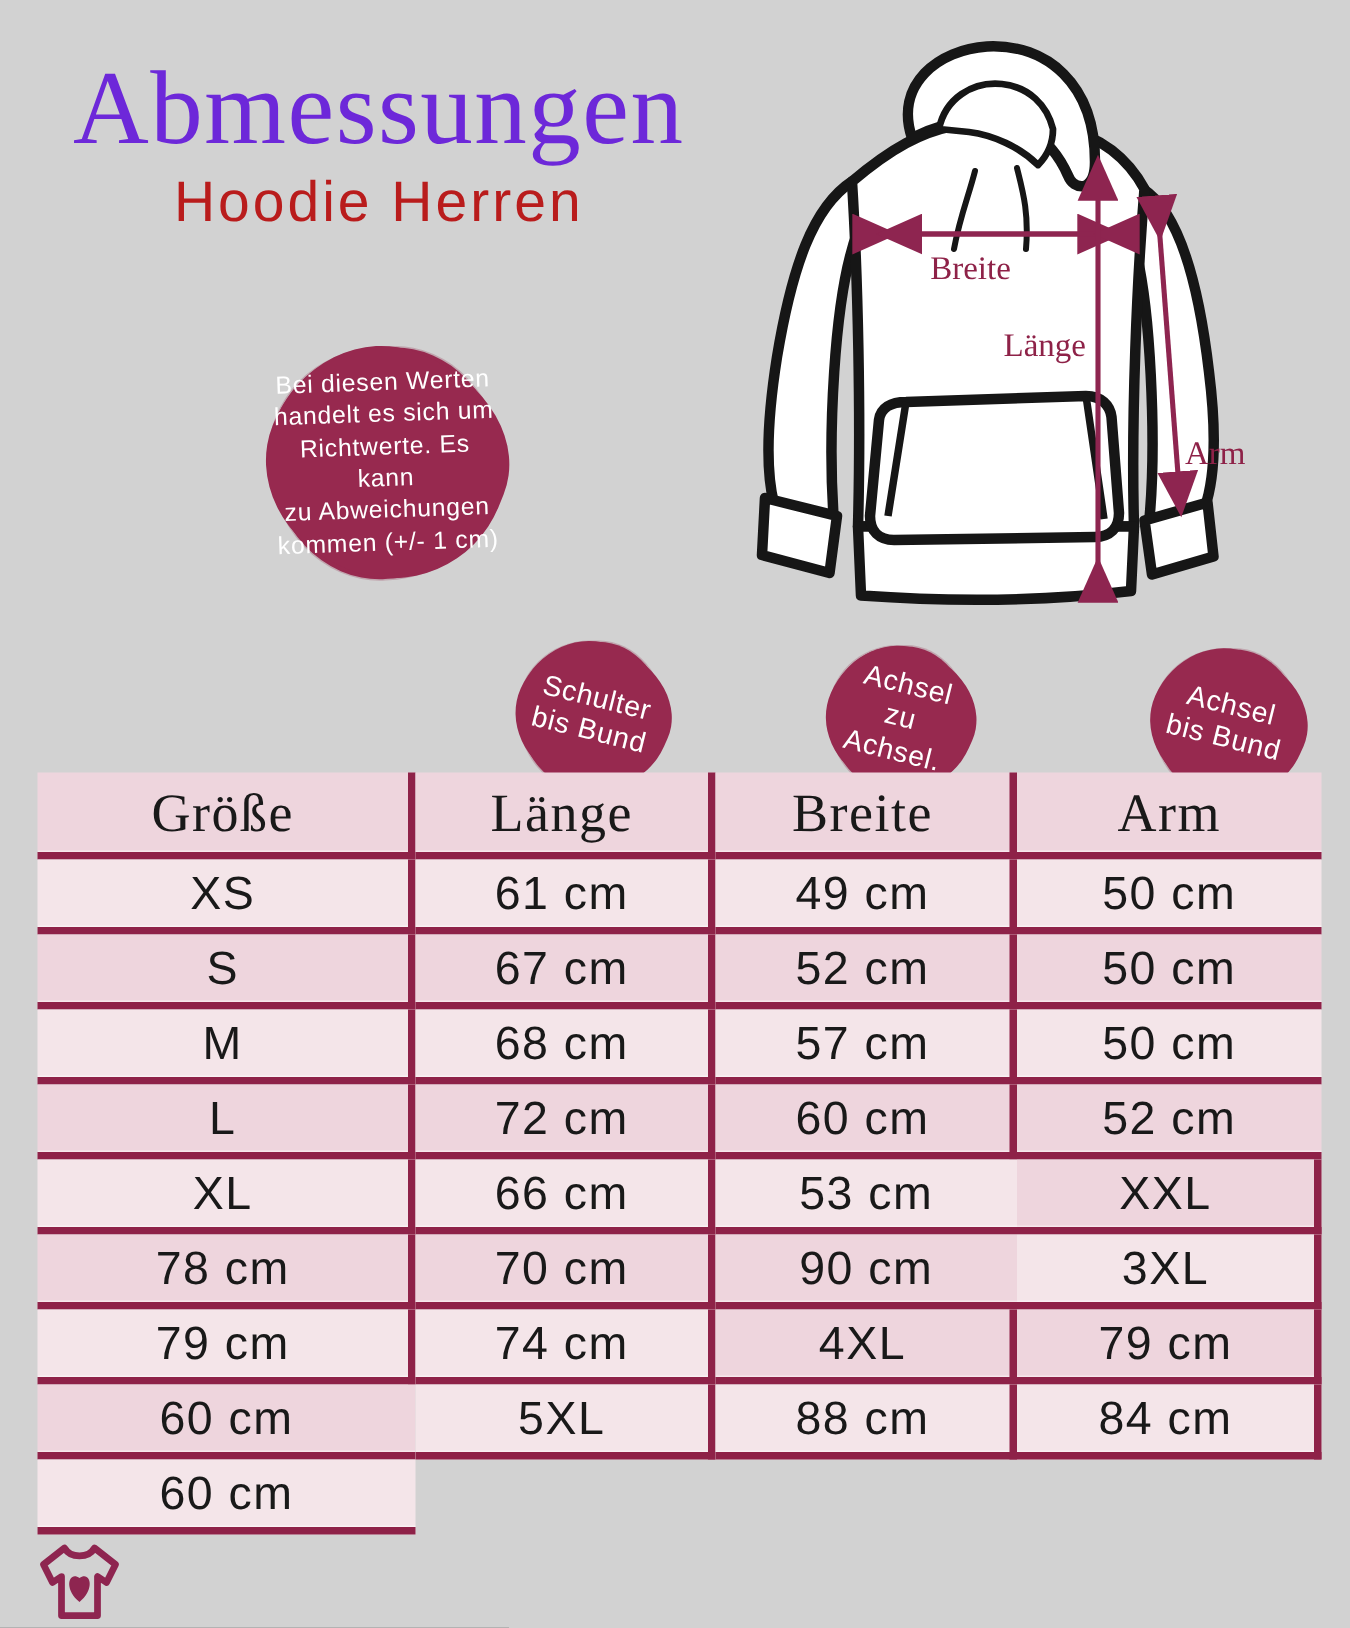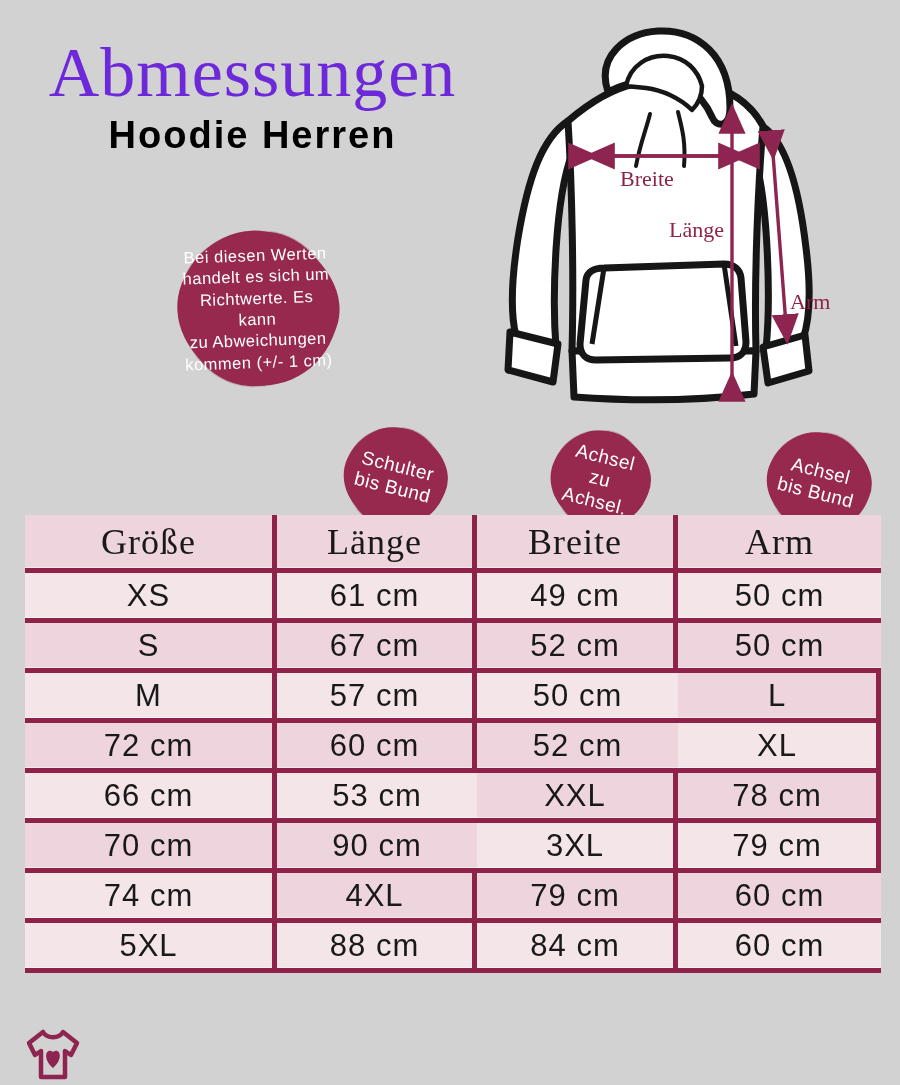--- a/index.html
+++ b/index.html
@@ -20,21 +20,21 @@
     font-family:"Liberation Sans","DejaVu Sans",sans-serif;
     color:var(--ink);
   }
   
   .title-block{position:absolute;left:0;top:36px;width:505px;text-align:center;}
   .title-block h1{
     font-family:"Liberation Serif","DejaVu Serif",serif;
     font-weight:400;font-size:70px;line-height:1.05;color:#6d28d9;letter-spacing:1px;
   }
   .subtitle{
-    font-weight:700;font-size:38px;letter-spacing:2px;color:#000000;margin-top:4px;
+    font-weight:400;font-size:38px;letter-spacing:2px;color:#b91c1c;margin-top:4px;
   }
   
   .hoodie-svg{position:absolute;left:500px;top:26px;}
   .hoodie-svg text{
     font-family:"Liberation Serif","DejaVu Serif",serif;
     fill:var(--maroon);font-size:22px;
   }
   
   .stamp{
     position:absolute;
@@ -165,20 +165,21 @@
       <div class="cell hdr dark c3">Arm</div>
       <div class="cell light c0">XS</div>
       <div class="cell light c1">61 cm</div>
       <div class="cell light c2">49 cm</div>
       <div class="cell light c3">50 cm</div>
       <div class="cell dark c0">S</div>
       <div class="cell dark c1">67 cm</div>
       <div class="cell dark c2">52 cm</div>
       <div class="cell dark c3">50 cm</div>
       <div class="cell light c0">M</div>
+      <div class="cell light c1">68 cm</div>
       <div class="cell light c2">57 cm</div>
       <div class="cell light c3">50 cm</div>
       <div class="cell dark c0">L</div>
       <div class="cell dark c1">72 cm</div>
       <div class="cell dark c2">60 cm</div>
       <div class="cell dark c3">52 cm</div>
       <div class="cell light c0">XL</div>
       <div class="cell light c2">66 cm</div>
       <div class="cell light c3">53 cm</div>
       <div class="cell dark c0">XXL</div>

